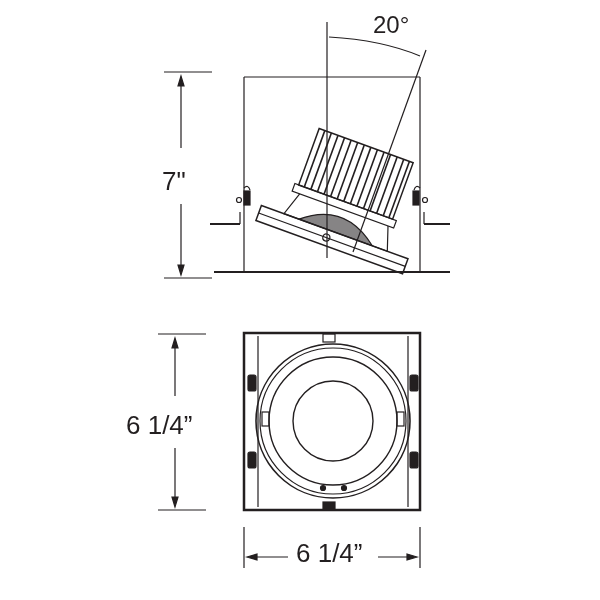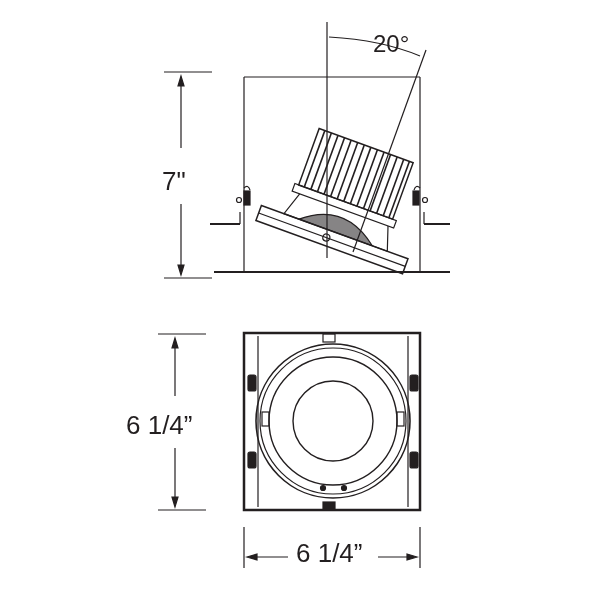--- a/index.html
+++ b/index.html
@@ -1,19 +1,19 @@
 <!DOCTYPE html>
 <html><head>
 <meta charset="utf-8">
 <style>
   html,body{margin:0;padding:0;background:#ffffff;}
   body{width:600px;height:600px;position:relative;overflow:hidden;font-family:"Liberation Sans",sans-serif;}
   svg{position:absolute;left:0;top:0;}
   .lbl{position:absolute;color:#231f20;font-family:"Liberation Sans",sans-serif;line-height:1;white-space:nowrap;}
-  #angle-label{left:373px;top:32px;font-size:24px;}
+  #angle-label{left:373px;top:13px;font-size:24px;}
   #height-label{left:162px;top:168px;font-size:26px;}
   #square-height-label{left:126px;top:412px;font-size:26px;}
   #width-label{left:294px;top:540px;font-size:26px;background:#fff;padding:0 2px;}
 </style>
 </head>
 <body>
 
 <svg width="600" height="600" viewBox="0 0 600 600" xmlns="http://www.w3.org/2000/svg">
   <g stroke="#231f20" fill="none" stroke-width="1.2">
 

